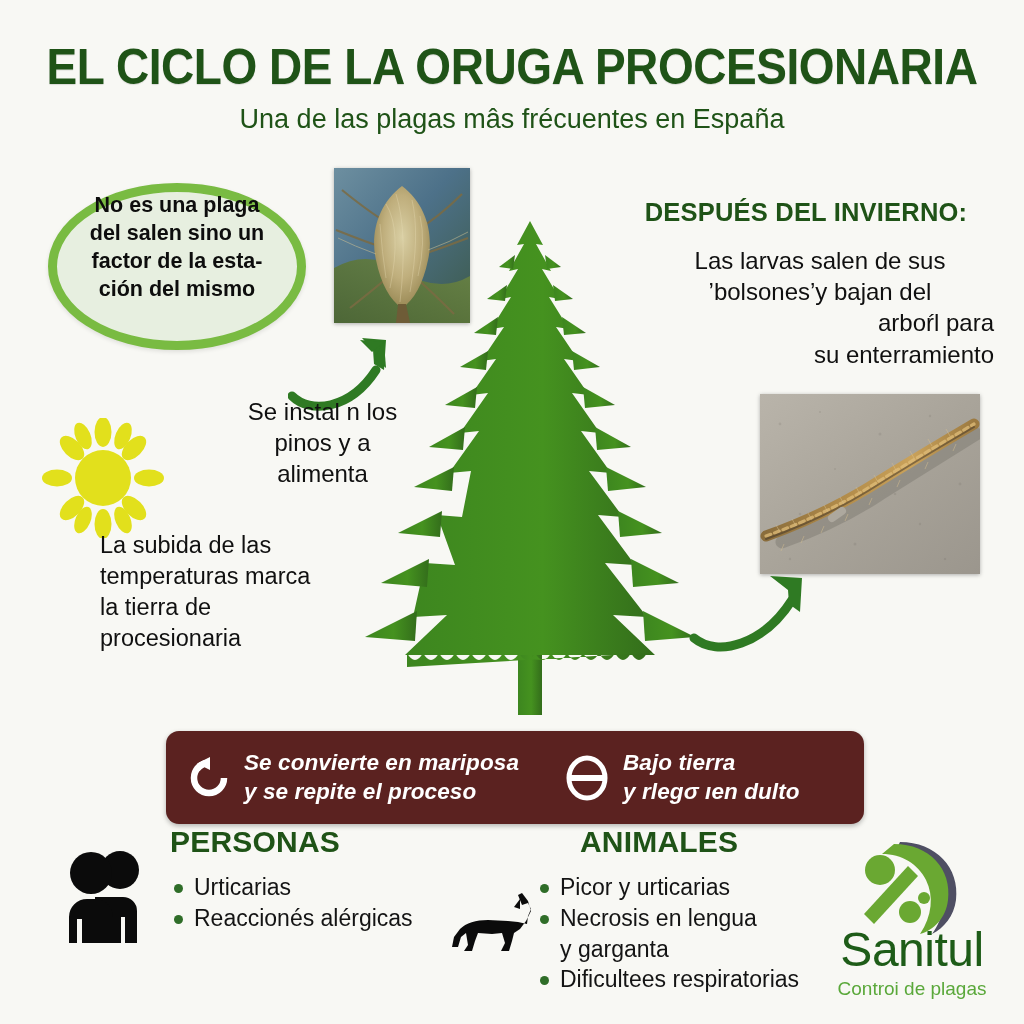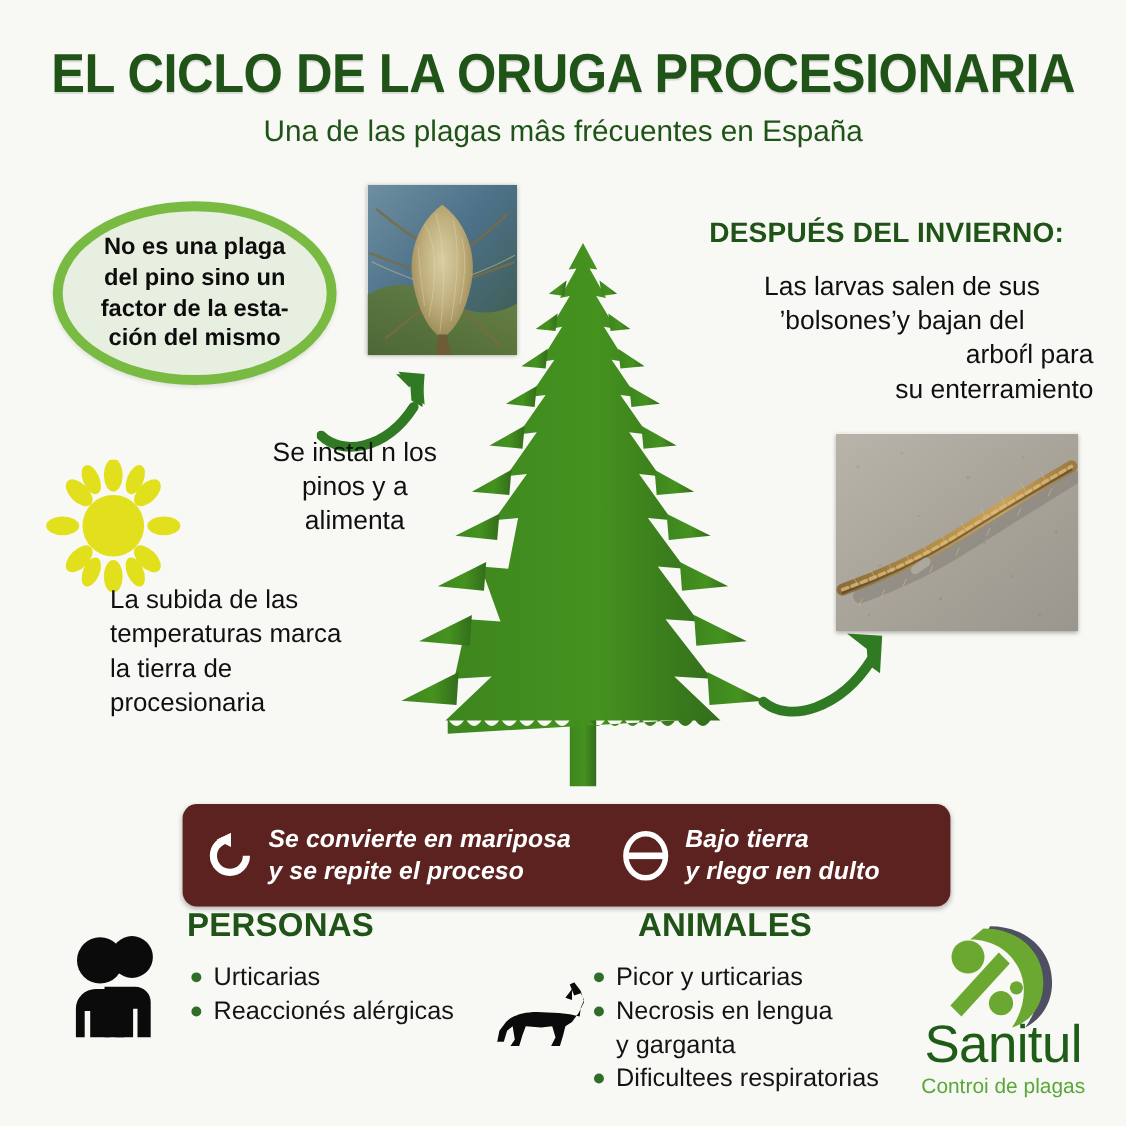--- a/index.html
+++ b/index.html
@@ -27,21 +27,21 @@
     font-size:27px;color:#1f5317;font-weight:400;
   }
 
   
   #bubble{
     left:48px;top:183px;width:258px;height:167px;
     border-radius:50%;
     background:#e7efe0;
     border:9px solid #79bb42;
     box-sizing:border-box;
-    display:flex;align-items:center;justify-content:center;
+    display:flex;align-items:flex-start;justify-content:center;
     box-shadow:0 2px 4px rgba(0,0,0,.10);
   }
   #bubble .txt{
     text-align:center;font-size:21.5px;line-height:1.30;
     color:#0d0d0d;font-weight:600;padding:0 6px;
   }
 
   
   .photo{box-shadow:0 1px 4px rgba(0,0,0,.30);overflow:hidden;}
   #photo-nest{left:334px;top:168px;width:136px;height:155px;}
@@ -130,21 +130,21 @@
 <body>
 
 <div class="stage">
 
   <div class="abs" id="title">EL CICLO DE LA ORUGA PROCESIONARIA</div>
   <div class="abs" id="subtitle">Una de las plagas mâs frécuentes en España</div>
 
   <div class="abs" id="bubble">
     <div class="txt">
       <span>No es una plaga</span><br>
-      <span>del pino sino un</span><br>
+      <span>del salen sino un</span><br>
       <span>factor de la esta-</span><br>
       <span>ción del mismo</span>
     </div>
   </div>
 
   <div class="abs photo" id="photo-nest">
     <svg viewBox="0 0 136 155" preserveAspectRatio="none">
       <defs>
         <linearGradient id="skyG" x1="0" y1="0" x2="1" y2="1">
           <stop offset="0%" stop-color="#6d8fa0"></stop>

